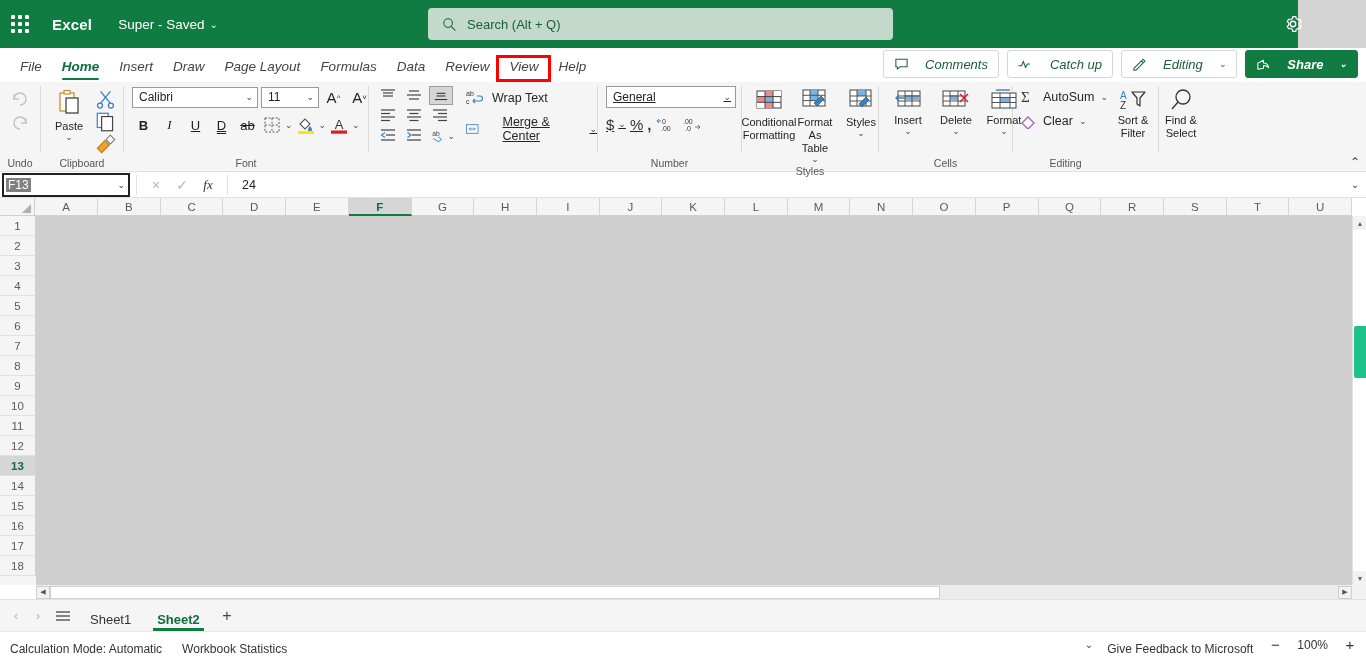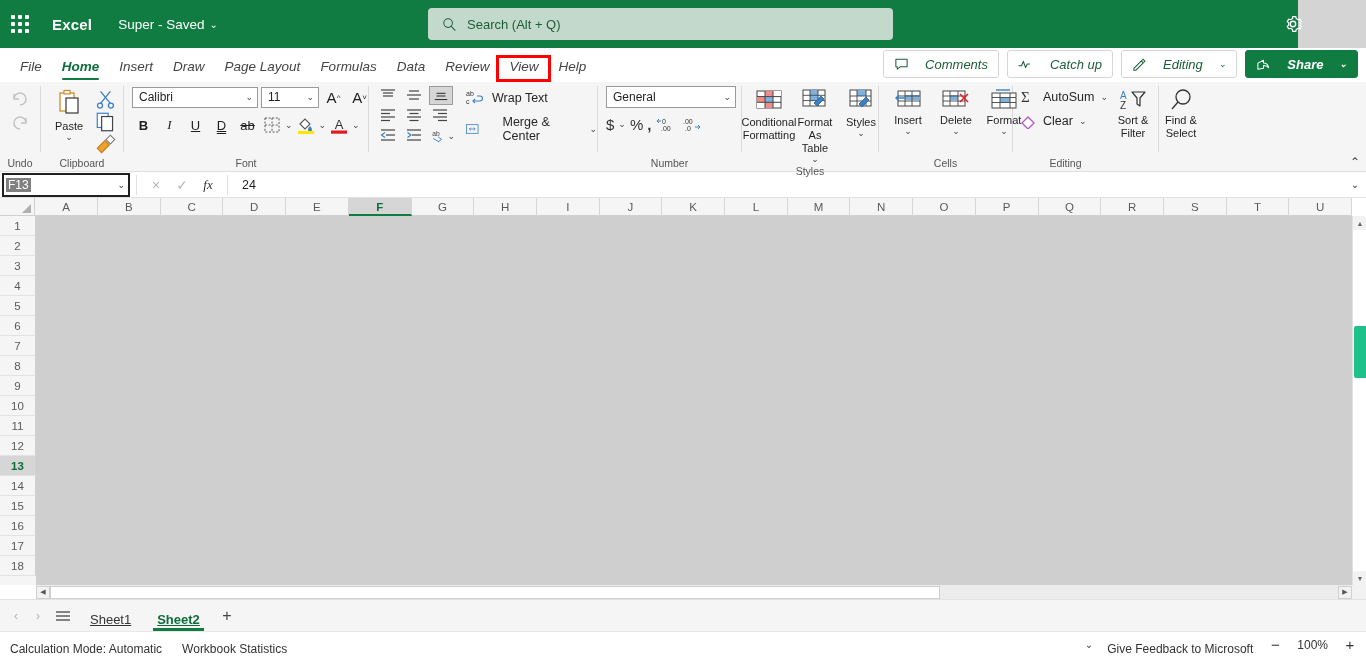--- a/index.html
+++ b/index.html
@@ -120,21 +120,21 @@
   .vsmark { position:absolute; left:1px; width:13px; top:110px; height:52px; background:#1fc18a; border-radius:2px; cursor:pointer; }
   .hscroll { position:absolute; left:36px; right:14px; bottom:0; height:14px; background:#ececec; display:flex; align-items:center; }
   .hsbtn { width:14px; height:13px; display:flex; align-items:center; justify-content:center; font-size:7px; color:#555; background:#f2f2f2; border:1px solid #d0d0d0; cursor:pointer; }
   .hsthumb { height:13px; background:#fff; border:1px solid #cfcfcf; cursor:pointer; }
   .hscorner { position:absolute; right:0; bottom:0; width:14px; height:14px; background:#f2f2f2; }
 
   
   .sheetbar { height:32px; flex:0 0 32px; background:#f5f5f5; display:flex; align-items:center; padding-left:6px; gap:2px; border-top:1px solid #e2e2e2; }
   .navarrow { width:20px; height:26px; display:flex; align-items:center; justify-content:center; color:#b3b3b3; font-size:12px; cursor:pointer; }
   .allsheets { width:26px; height:26px; display:flex; align-items:center; justify-content:center; cursor:pointer; }
-  .stab { height:30px; line-height:30px; padding:4px 12px; font-size:13px; color:#333; cursor:pointer; position:relative;text-decoration:underline; }
+  .stab { height:30px; line-height:30px; padding:4px 12px; font-size:13px; color:#333; cursor:pointer; position:relative; }
   .stab.active { font-weight:bold; color:#0f6c3c; }
   .stab.active::after { content:""; position:absolute; left:8px; right:8px; bottom:0; height:2.5px; background:#107c41; }
   .addsheet { width:26px; height:26px; display:flex; align-items:center; justify-content:center; font-size:16px; color:#444; cursor:pointer; }
 
   
   .statusbar { height:26px; flex:0 0 26px; background:#fff; display:flex; align-items:center; border-top:1px solid #e8e8e8; font-size:12px; color:#333; position:relative; }
   .sb-item { padding:0 10px; cursor:pointer; white-space:nowrap;margin-top:8px; }
   .sb-right { position:absolute; right:8px; display:flex; align-items:center; gap:14px; }
   .zbtn { font-size:15px; color:#333; cursor:pointer; width:16px; text-align:center; }
   .zlevel { font-size:12px; color:#333; cursor:pointer; }
@@ -380,35 +380,35 @@
         <div style="display:flex; flex-direction:column; gap:8px; padding-top:3px;">
           <div style="display:flex; align-items:center; gap:7px; cursor:pointer;">
             <svg width="20" height="18" viewBox="0 0 20 18">
               <text x="1" y="7" font-size="7" fill="#333" font-family="Liberation Sans, sans-serif">ab</text>
               <text x="1" y="15" font-size="7" fill="#333" font-family="Liberation Sans, sans-serif">c</text>
               <path d="M8 12h7a2.5 2.5 0 000-5h-3" fill="none" stroke="#3b7fc4" stroke-width="1.1"></path>
               <path d="M10 10l-2 2 2 2" fill="none" stroke="#3b7fc4" stroke-width="1.1"></path>
             </svg>
             <span style="font-size:12.5px;">Wrap Text</span>
           </div>
-          <div style="display:flex; align-items:center; gap:23px; cursor:pointer;">
+          <div style="display:flex; align-items:center; gap:23px; cursor:pointer;text-decoration:underline;">
             <svg width="20" height="18" viewBox="0 0 20 18">
               <rect x="2" y="3" width="16" height="12" fill="none" stroke="#3b7fc4" stroke-width="1.1"></rect>
               <path d="M6 9h8M8 7l-2 2 2 2M12 7l2 2-2 2" fill="none" stroke="#3b7fc4" stroke-width="1.1"></path>
             </svg>
             <span style="font-size:12.5px;">Merge &amp; Center</span>
             <span style="font-size:9px; color:#444;">⌄</span>
           </div>
         </div>
       </div>
     </div>
     <div class="sep"></div>
 
     <div class="rgroup" style="width:143px;">
-      <div class="body" style="flex-direction:column; padding-left:8px; gap:7px;">
+      <div class="body" style="flex-direction:column; padding-left:8px; gap:7px;text-decoration:underline;">
         <div class="inp" style="width:130px; height:22px;">
           <span>General</span>
           <span class="chev">⌄</span>
         </div>
         <div style="display:flex; align-items:center; gap:4px;">
           <span style="font-size:15px; color:#333; cursor:pointer;">$</span>
           <span style="font-size:9px; color:#444; cursor:pointer;">⌄</span>
           <span style="font-size:15px; color:#333; cursor:pointer;">%</span>
           <span style="font-size:15px; color:#333; cursor:pointer; font-weight:bold;">,</span>
           <svg width="22" height="18" viewBox="0 0 22 18">

